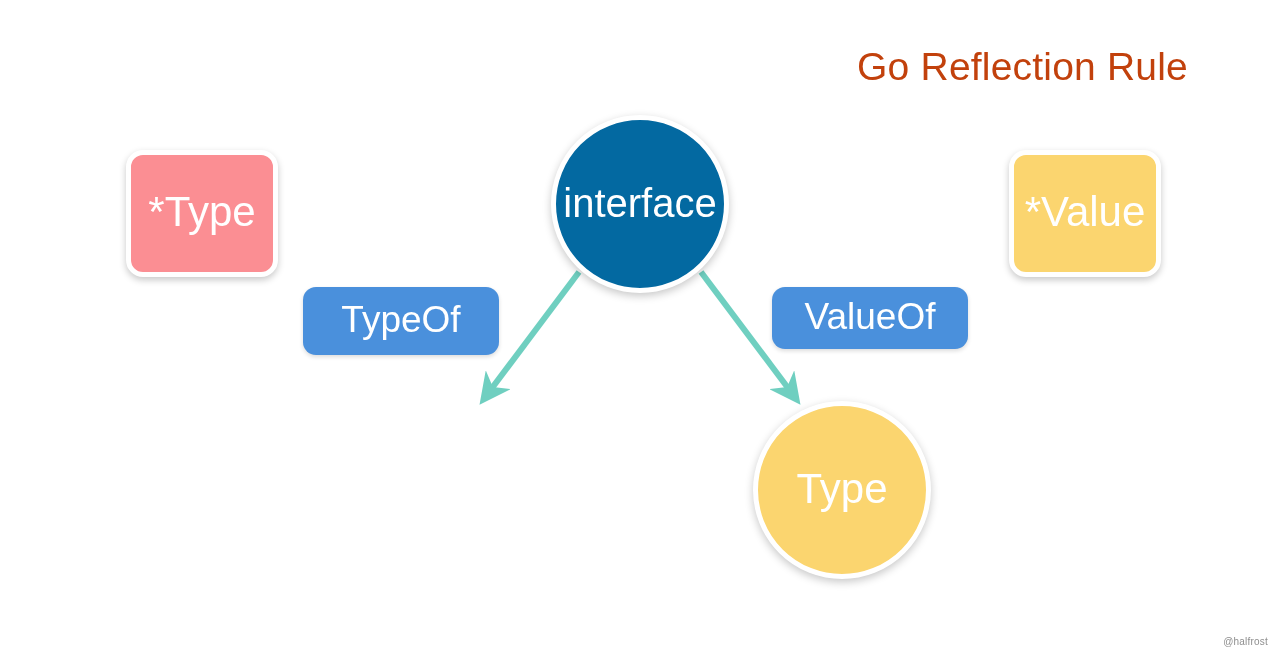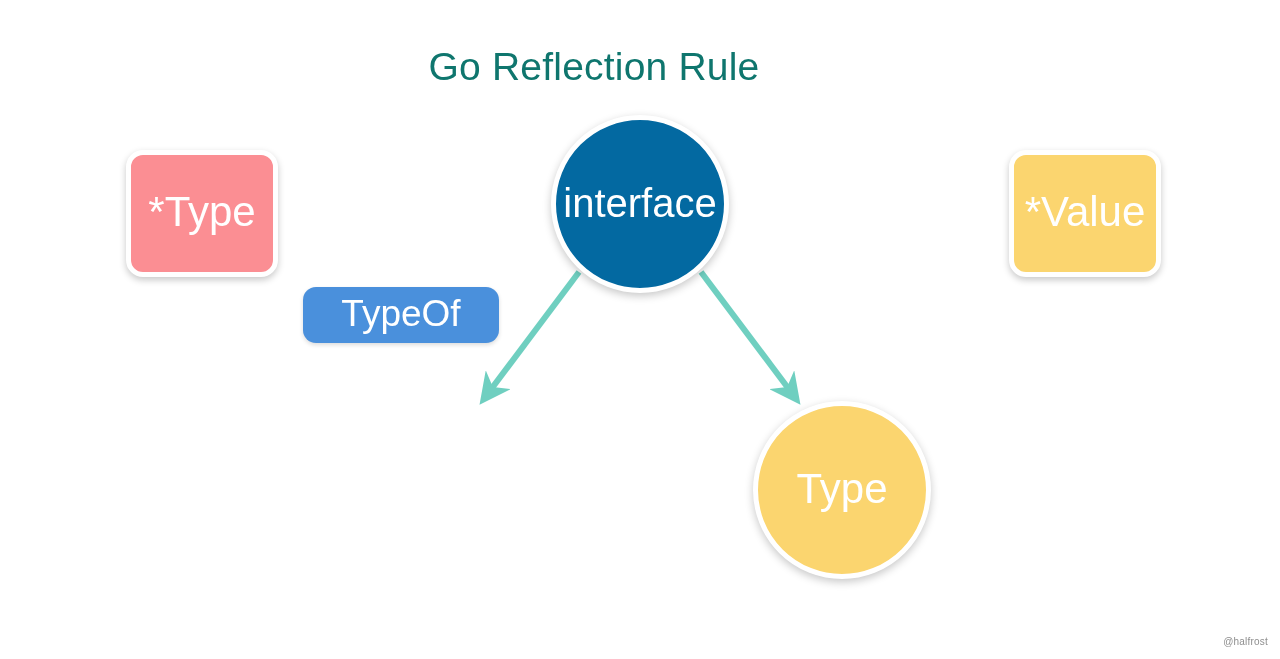--- a/index.html
+++ b/index.html
@@ -19,25 +19,25 @@
     background: #ffffff;
     overflow: hidden;
   }
 
   
   #page-title {
     position: absolute;
     left: 0;
     top: 43px;
     width: 1188px;
-    text-align: center;
+    text-align: right;
     font-size: 39px;
     font-weight: 400;
     letter-spacing: 0.2px;
-    color: #0f766e;
+    color: #c2410c;
     line-height: 48px;
     white-space: nowrap;
   }
 
   
   #arrow-layer {
     position: absolute;
     left: 0;
     top: 0;
     width: 1280px;
@@ -94,21 +94,21 @@
   }
   #node-type {
     left: 344px;  top: 401px;  width: 178px;  height: 178px;
     font-size: 42px;
   }
   #node-value {
     left: 753px;  top: 401px;  width: 178px;  height: 178px;
     font-size: 42px;
   }
   #node-typeof {
-    left: 303px;  top: 287px;  width: 196px;  height: 56px;
+    left: 303px;  top: 287px;  width: 196px;  height: 68px;
     font-size: 37px;
   }
   #node-valueof {
     left: 772px;  top: 287px;  width: 196px;  height: 62px;
     font-size: 37px;
   }
 
   .node-label {
     display: block;
     line-height: 1;
@@ -158,20 +158,23 @@
   </div>
 
   <div class="node card" id="node-value-ptr" style="background:#FBD56F;">
     <span class="node-label">*Value</span>
   </div>
 
   <div class="node chip" id="node-typeof" style="background:#4A90DC;">
     <span class="node-label">TypeOf</span>
   </div>
 
+  <div class="node chip" id="node-valueof" style="background:#4A90DC;">
+    <span class="node-label">ValueOf</span>
+  </div>
 
 
   <div class="node bubble" id="node-value" style="background:#FBD56F;">
     <span class="node-label">Type</span>
   </div>
 
   <div id="watermark">@halfrost</div>
 
 </div>
 

